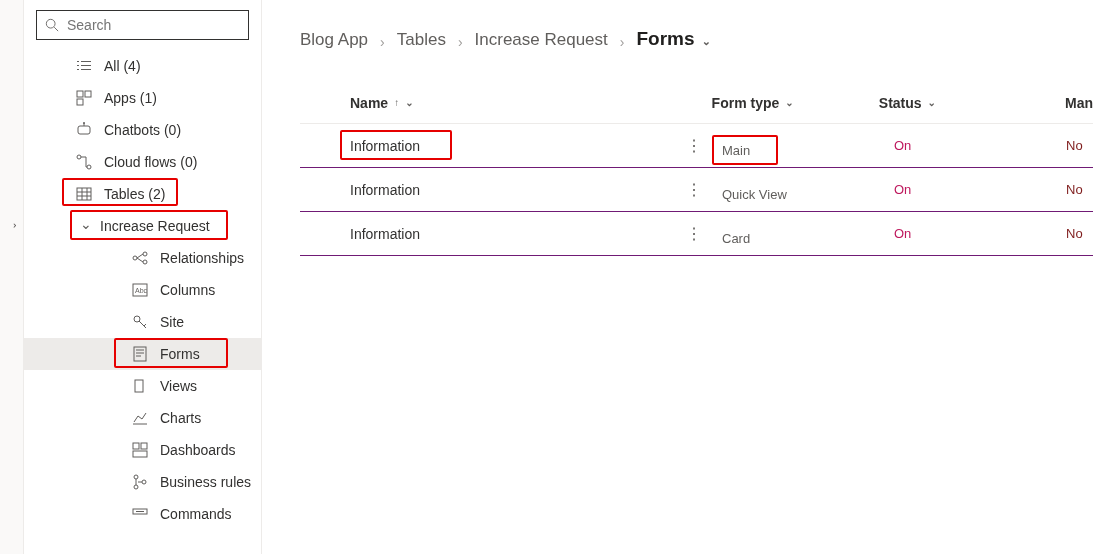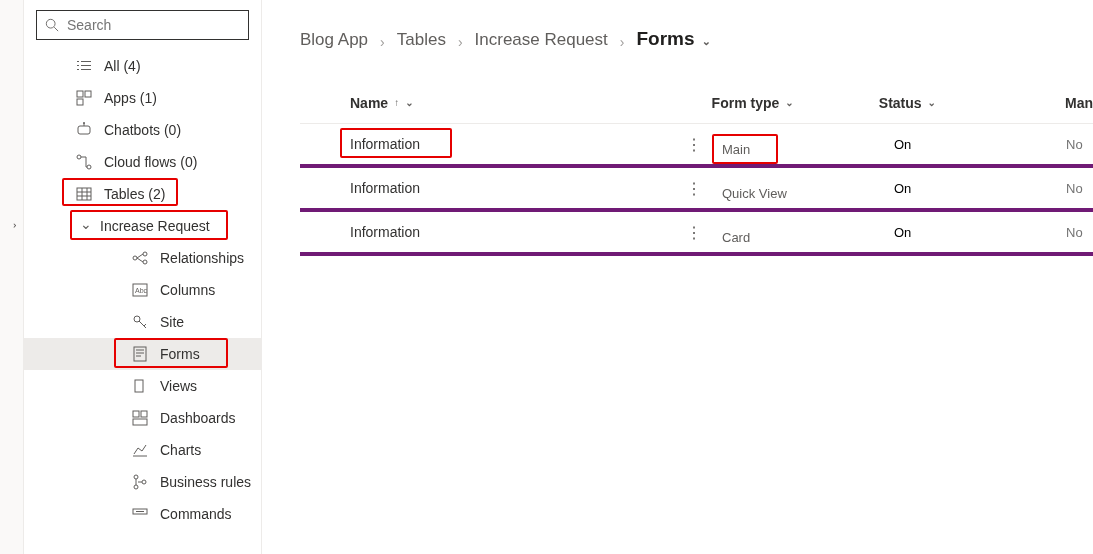--- a/index.html
+++ b/index.html
@@ -158,35 +158,35 @@
     color: #323130;
     font-size: 14px;
   }
   .sort-up { font-size: 10px; color:#605e5c; }
   .chev { font-size: 10px; color:#605e5c; }
 
   .table-row {
     display: flex;
     align-items: center;
     height: 44px;
-    border-bottom: 4px solid #701a75;
+    border-bottom: 1px solid #701a75;
     padding-left: 50px;
     position: relative;
   }
   .table-row .cell-name {
     width: 372px;
     color: #323130;
     font-size: 14px;
     position: relative;
     display:flex;
     align-items:center;
   }
   .table-row .cell-type { width: 172px; color:#605e5c; font-size:13px;margin-top:10px;}
-  .table-row .cell-status { width: 172px; color:#000000; font-size:13px;}
-  .table-row .cell-man { flex:1; color:#737373; font-size:13px;}
+  .table-row .cell-status { width: 172px; color:#be185d; font-size:13px;}
+  .table-row .cell-man { flex:1; color:#7f1d1d; font-size:13px;}
   .row-actions {
     position: absolute;
     left: 386px;
     color: #605e5c;
     cursor: pointer;
     font-size: 16px;
     letter-spacing: -1px;
   }
   .namebox {
     position: absolute;
@@ -332,35 +332,35 @@
       <span class="icon">
           <svg width="16" height="16" viewBox="0 0 16 16">
             <rect x="3" y="2" width="8" height="12" fill="none" stroke="#605e5c"></rect>
           </svg>
         </span>
       <span>Views</span>
     </li>
     <li class="nav-item level3">
       <span class="icon">
           <svg width="16" height="16" viewBox="0 0 16 16">
+            <polyline points="2,12 6,6 10,9 14,3" fill="none" stroke="#605e5c"></polyline>
+            <line x1="1" y1="14" x2="15" y2="14" stroke="#605e5c"></line>
+          </svg>
+        </span>
+      <span>Charts</span>
+    </li>
+    <li class="nav-item level3">
+      <span class="icon">
+          <svg width="16" height="16" viewBox="0 0 16 16">
             <rect x="1" y="1" width="6" height="6" fill="none" stroke="#605e5c"></rect>
             <rect x="9" y="1" width="6" height="6" fill="none" stroke="#605e5c"></rect>
             <rect x="1" y="9" width="14" height="6" fill="none" stroke="#605e5c"></rect>
           </svg>
         </span>
       <span>Dashboards</span>
-    </li>
-    <li class="nav-item level3">
-      <span class="icon">
-          <svg width="16" height="16" viewBox="0 0 16 16">
-            <polyline points="2,12 6,6 10,9 14,3" fill="none" stroke="#605e5c"></polyline>
-            <line x1="1" y1="14" x2="15" y2="14" stroke="#605e5c"></line>
-          </svg>
-        </span>
-      <span>Charts</span>
     </li>
     <li class="nav-item level3">
       <span class="icon">
           <svg width="16" height="16" viewBox="0 0 16 16">
             <circle cx="4" cy="3" r="2" fill="none" stroke="#605e5c"></circle>
             <circle cx="4" cy="13" r="2" fill="none" stroke="#605e5c"></circle>
             <circle cx="12" cy="8" r="2" fill="none" stroke="#605e5c"></circle>
             <line x1="4" y1="5" x2="4" y2="11" stroke="#605e5c"></line>
             <line x1="6" y1="8" x2="10" y2="8" stroke="#605e5c"></line>
           </svg>

